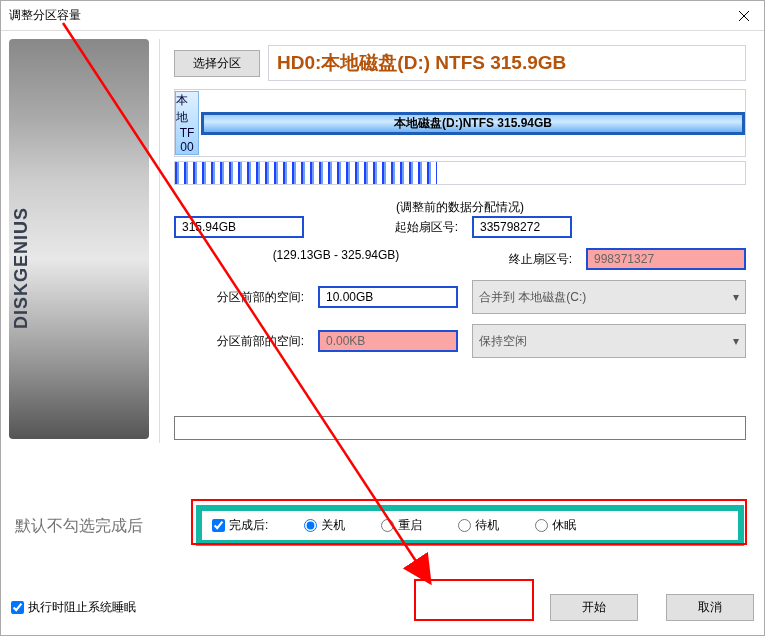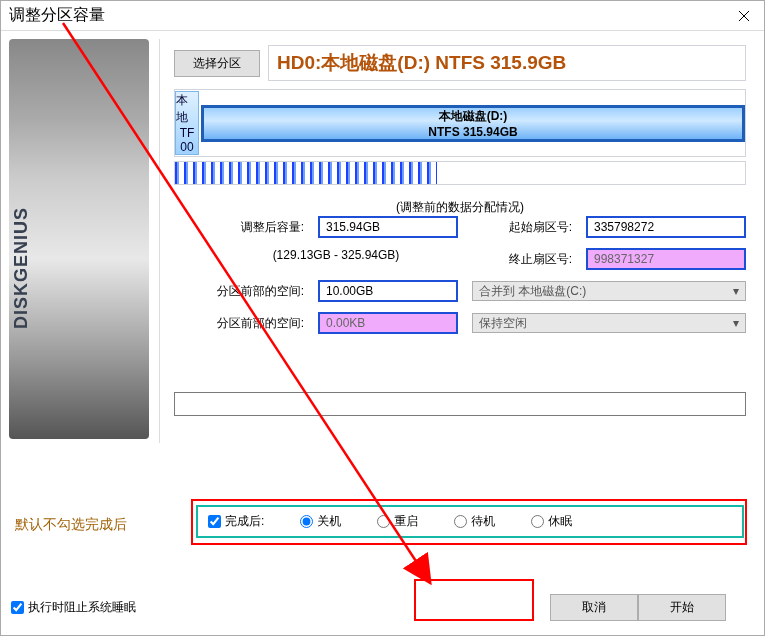--- a/index.html
+++ b/index.html
@@ -1,49 +1,49 @@
 <!DOCTYPE html>
 <html><head>
 <meta charset="utf-8">
 <style>
 * { box-sizing: border-box; margin: 0; padding: 0; font-family: "Microsoft YaHei", SimSun, sans-serif; font-size: 12px; }
 body { background: #fff; overflow: hidden; }
 .window { width: 765px; height: 636px; border: 1px solid #aaa; position: relative; background: #fff; }
 .titlebar { height: 30px; display: flex; align-items: center; justify-content: space-between; padding-left: 8px; border-bottom: 1px solid #ddd; }
-.titlebar-title { font-size: 16px; font-family: Liberation Mono, monospace; }
+.titlebar-title { font-size: 12px; font-family: Liberation Mono, monospace; }
 .close-btn { width: 40px; height: 29px; display: flex; align-items: center; justify-content: center; cursor: pointer; }
 .close-btn svg { width: 12px; height: 12px; }
 .content { display: flex; padding: 8px; gap: 10px; height: 420px; }
 .disk-image { width: 150px; height: 400px; position: relative; background: linear-gradient(to bottom, #888 0%, #aaa 20%, #ccc 35%, #e8e8e8 55%, #999 80%, #555 100%); border-radius: 4px; overflow: hidden; }
 .disk-image::before { content:""; position:absolute; top:170px; left:50%; transform:translateX(-50%); width:220px; height:220px; border-radius:50%; background: radial-gradient(circle, #fff 0 8%, #888 8% 12%, repeating-radial-gradient(circle, #c8c8c8 0 3px, #b8b8b8 3px 6px) 12% 90%, #666 90% 100%); }
 .disk-brand { position:absolute; bottom:110px; left:23px; color:#374151; font-weight:700; font-size:18px; letter-spacing:1px; transform: rotate(-90deg); transform-origin: left bottom; }
 .sep { width:1px; background:#ddd; }
 .main { flex:1; padding: 6px 10px 0 4px; }
 .row { display:flex; align-items:center; gap:8px; margin-bottom:8px; }
 .select-btn { background:#e1e1e1; border:1px solid #adadad; padding:4px 18px; cursor:pointer; }
 .part-label { color:#b45309; font-weight:700; font-size:19px; border:1px solid #d1d5db; flex:1; padding:4px 8px; }
 .part-box { border:1px solid #d1d5db; height:68px; display:flex; padding:0; gap:2px; margin-bottom:4px;align-items:center; }
 .seg-small { width:24px; background:linear-gradient(to bottom,#dff1ff,#9fd1ff); border:1px solid #7db7ea; display:flex; flex-direction:column; justify-content:center; align-items:center; font-size:9px; color:#003; overflow:hidden; }
-.seg-big { flex:1; border:3px solid #1e5db8; background:linear-gradient(to bottom,#9dd0ff 0%, #cfe9ff 40%, #6fb3f7 100%); display:flex; flex-direction:column; justify-content:center; align-items:center; position:relative; }
+.seg-big { flex:1; border:3px solid #1e5db8; background:linear-gradient(to bottom,#9dd0ff 0%, #cfe9ff 40%, #6fb3f7 100%); display:flex; justify-content:center; align-items:center; position:relative; }
 .seg-big .t { font-weight:700; font-size:12px; color:#000; }
 .usage-bar { border:1px solid #d1d5db; height:24px; display:flex; margin-bottom:14px; position:relative; overflow:hidden; }
 .usage-free { width:46%; background: repeating-linear-gradient(90deg, #1e40ff 0 2px, #6ea0ff 2px 4px, #fff 4px 9px); }
 .usage-rest { flex:1; background:#fff; }
 .caption { text-align:center; margin-bottom:0; }
 .grid { display:grid; grid-template-columns: 130px 140px 100px 160px; gap:10px 14px; align-items:center; margin-bottom:6px; }
 .lbl { text-align:right; }
 .inp { border:2px solid #1d4ed8; padding:9px 6px; height:22px; width:100%; background:#fff; }
-.inp.ro { background:#f0abfc; color:#666; }
-.sel { border:1px solid #adadad; background:#e7e7e7; padding:3px 6px; height:20px; width:100%; color:#555; display:flex; justify-content:space-between; align-items:center; }
+.inp.ro { background:#fca5a5; color:#666; }
+.sel { border:1px solid #adadad; background:#e7e7e7; padding:3px 6px; height:34px; width:100%; color:#555; display:flex; justify-content:space-between; align-items:center; }
 .range-hint { grid-column: 1 / 3; text-align:center; padding-left:40px; margin-top:-4px; margin-bottom:4px; }
 .progress-box { border:1px solid #7a7a7a; height:24px; margin-top:58px; background:#fff; }
 .red-box { position:absolute; border:2px solid #f00; pointer-events:none; }
-.red-text { position:absolute; color:#a16207; font-size:14px; }
+.red-text { position:absolute; color:#737373; font-size:16px; }
 .red-arrow { position:absolute; pointer-events:none; }
-.options-row { display:flex; align-items:flex-start; gap:36px; padding:6px 10px; border:2px solid #14b8a6; }
+.options-row { display:flex; align-items:flex-start; gap:36px; padding:6px 10px; border:6px solid #14b8a6; }
 .chk, .rdo { display:flex; align-items:center; gap:4px; cursor:pointer; }
 .chk input, .rdo input { cursor:pointer; }
 .bottom { position:absolute; left:10px; right:10px; bottom:14px; display:flex; align-items:center; }
 .btn { border:1px solid #adadad; background:#e1e1e1; padding:4px 0; width:88px; text-align:center; cursor:pointer; }
 .btn-gap { flex:1; }
 .options-wrap { position:absolute; left:195px; right:20px; top:504px; }
 </style>
 </head>
 <body>
 
@@ -83,21 +83,20 @@
       </div>
 
       <div class="usage-bar">
         <div class="usage-free"></div>
         <div class="usage-rest"></div>
       </div>
 
       <div class="caption">(调整前的数据分配情况)</div>
 
       <div class="grid">
-        <div class="lbl">调整后容量:</div>
         <input class="inp" value="315.94GB" style="">
         <div class="lbl">起始扇区号:</div>
         <input class="inp" value="335798272" style="">
 
         <div class="range-hint">(129.13GB - 325.94GB)</div>
         <div class="lbl">终止扇区号:</div>
         <input class="inp ro" readonly="" value="998371327" style="">
 
         <div class="lbl">分区前部的空间:</div>
         <input class="inp" value="10.00GB" style="">
@@ -142,22 +141,22 @@
       </label>
     </div>
   </div>
 
   <div class="bottom">
     <label class="chk">
       <input type="checkbox" checked="" style="">
       <span>执行时阻止系统睡眠</span>
     </label>
     <div class="btn-gap"></div>
+    <button class="btn" style="margin-right:28px">开始</button>
     <button class="btn">取消</button>
-    <button class="btn" style="margin-right:28px">开始</button>
   </div>
 
   <div class="red-text" style="left:14px; top:515px;">默认不勾选完成后</div>
   <div class="red-box" style="left:190px; top:498px; width:556px; height:46px;"></div>
   <div class="red-box" style="left:413px; top:578px; width:120px; height:42px;"></div>
   <svg class="red-arrow" style="left:0;top:0;width:765px;height:636px">
     <defs>
         <marker id="ah" markerWidth="12" markerHeight="12" refX="10" refY="6" orient="auto">
           <path d="M0,0 L12,6 L0,12 Z" fill="#f00"></path>
         </marker>

